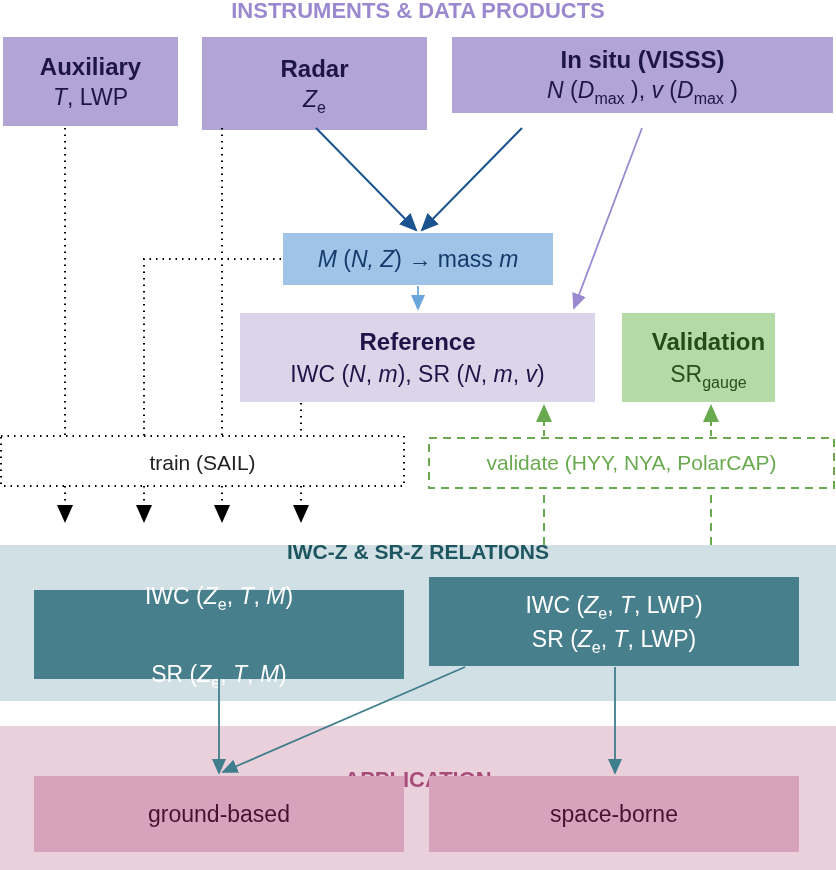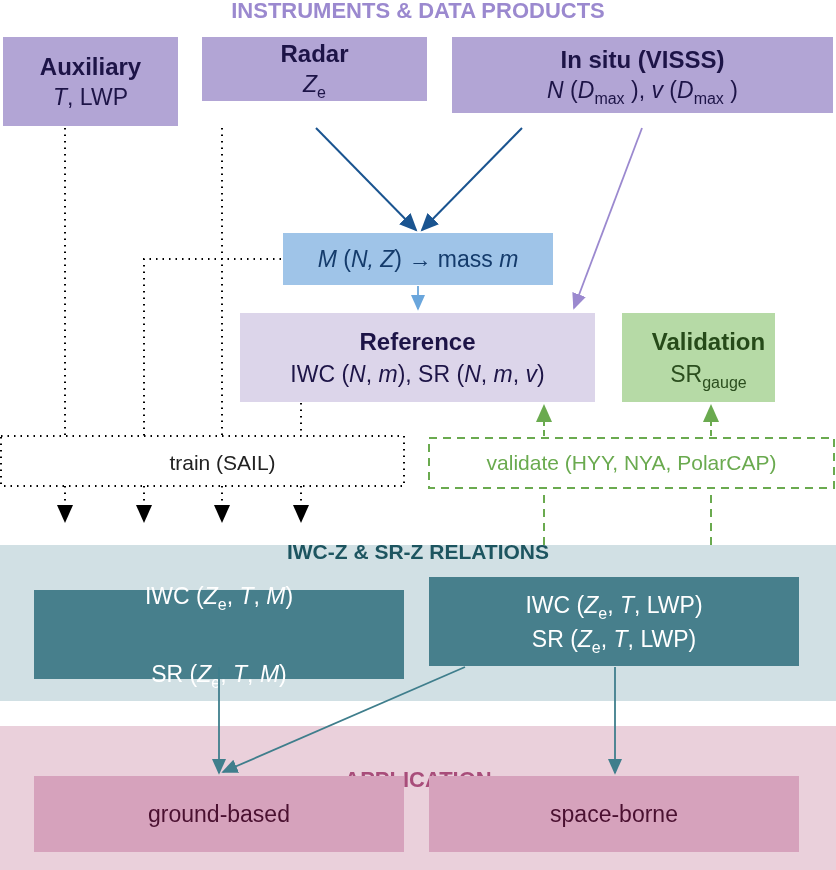--- a/index.html
+++ b/index.html
@@ -31,21 +31,21 @@
 
 <div class="abs rel-panel" style="left:0;top:545px;width:836px;height:156px;"></div>
 <div class="abs app-panel" style="left:0;top:726px;width:836px;height:144px;"></div>
 
 <div class="title" style="top:-2px;color:#9b89cf;">INSTRUMENTS &amp; DATA PRODUCTS</div>
 
 <div class="box inst" style="left:3px;top:37px;width:175px;height:89px;">
   <div class="h">Auxiliary</div>
   <div class="s"><i>T</i><span>, LWP</span></div>
 </div>
-<div class="box inst" style="left:202px;top:37px;width:225px;height:64px;align-items:center;">
+<div class="box inst" style="left:202px;top:37px;width:225px;height:93px;align-items:center;">
   <div class="h">Radar</div>
   <div class="s"><i>Z</i><sub>e</sub></div>
 </div>
 <div class="box inst" style="left:452px;top:37px;width:381px;height:76px;">
   <div class="h">In situ (VISSS)</div>
   <div class="s"><i>N</i> (<i>D</i><sub>max</sub> ), <i>v</i> (<i>D</i><sub>max</sub> )</div>
 </div>
 
 <div class="label" style="left:360px;top:133px;width:110px;color:#1a5490;line-height:28px;">
 </div>
@@ -57,21 +57,21 @@
 <div class="box ref" style="left:240px;top:313px;width:355px;height:89px;">
   <div class="h">Reference</div>
   <div class="s">IWC (<i>N</i>, <i>m</i>), SR (<i>N</i>, <i>m</i>, <i>v</i>)</div>
 </div>
 
 <div class="box val" style="left:622px;top:313px;width:153px;height:89px;padding-left:20px;">
   <div class="h">Validation</div>
   <div class="s"><span>SR</span><sub>gauge</sub></div>
 </div>
 
-<div class="label" style="left:0;top:451px;width:405px;color:#222;padding-left:20px;">train (SAIL)</div>
+<div class="label" style="left:0;top:451px;width:405px;color:#222;">train (SAIL)</div>
 <div class="label" style="left:429px;top:451px;width:405px;color:#6aaa4f;">validate (HYY, NYA, PolarCAP)</div>
 
 <div class="title" style="top:538px;margin-top:0;color:#1d5560;font-size:21px;top:540px;">IWC-Z &amp; SR-Z RELATIONS</div>
 <div class="box rel" style="left:34px;top:590px;width:370px;height:89px;gap:44px;">
   <div><span>IWC (</span><i>Z</i><sub>e</sub>, <i>T</i>, <i>M</i>)</div>
   <div><span>SR (</span><i>Z</i><sub>e</sub>, <i>T</i>, <i>M</i>)</div>
 </div>
 <div class="box rel" style="left:429px;top:577px;width:370px;height:89px;">
   <div><span>IWC (</span><i>Z</i><sub>e</sub>, <i>T</i>, <span>LWP</span>)</div>
   <div><span>SR (</span><i>Z</i><sub>e</sub>, <i>T</i>, <span>LWP</span>)</div>

